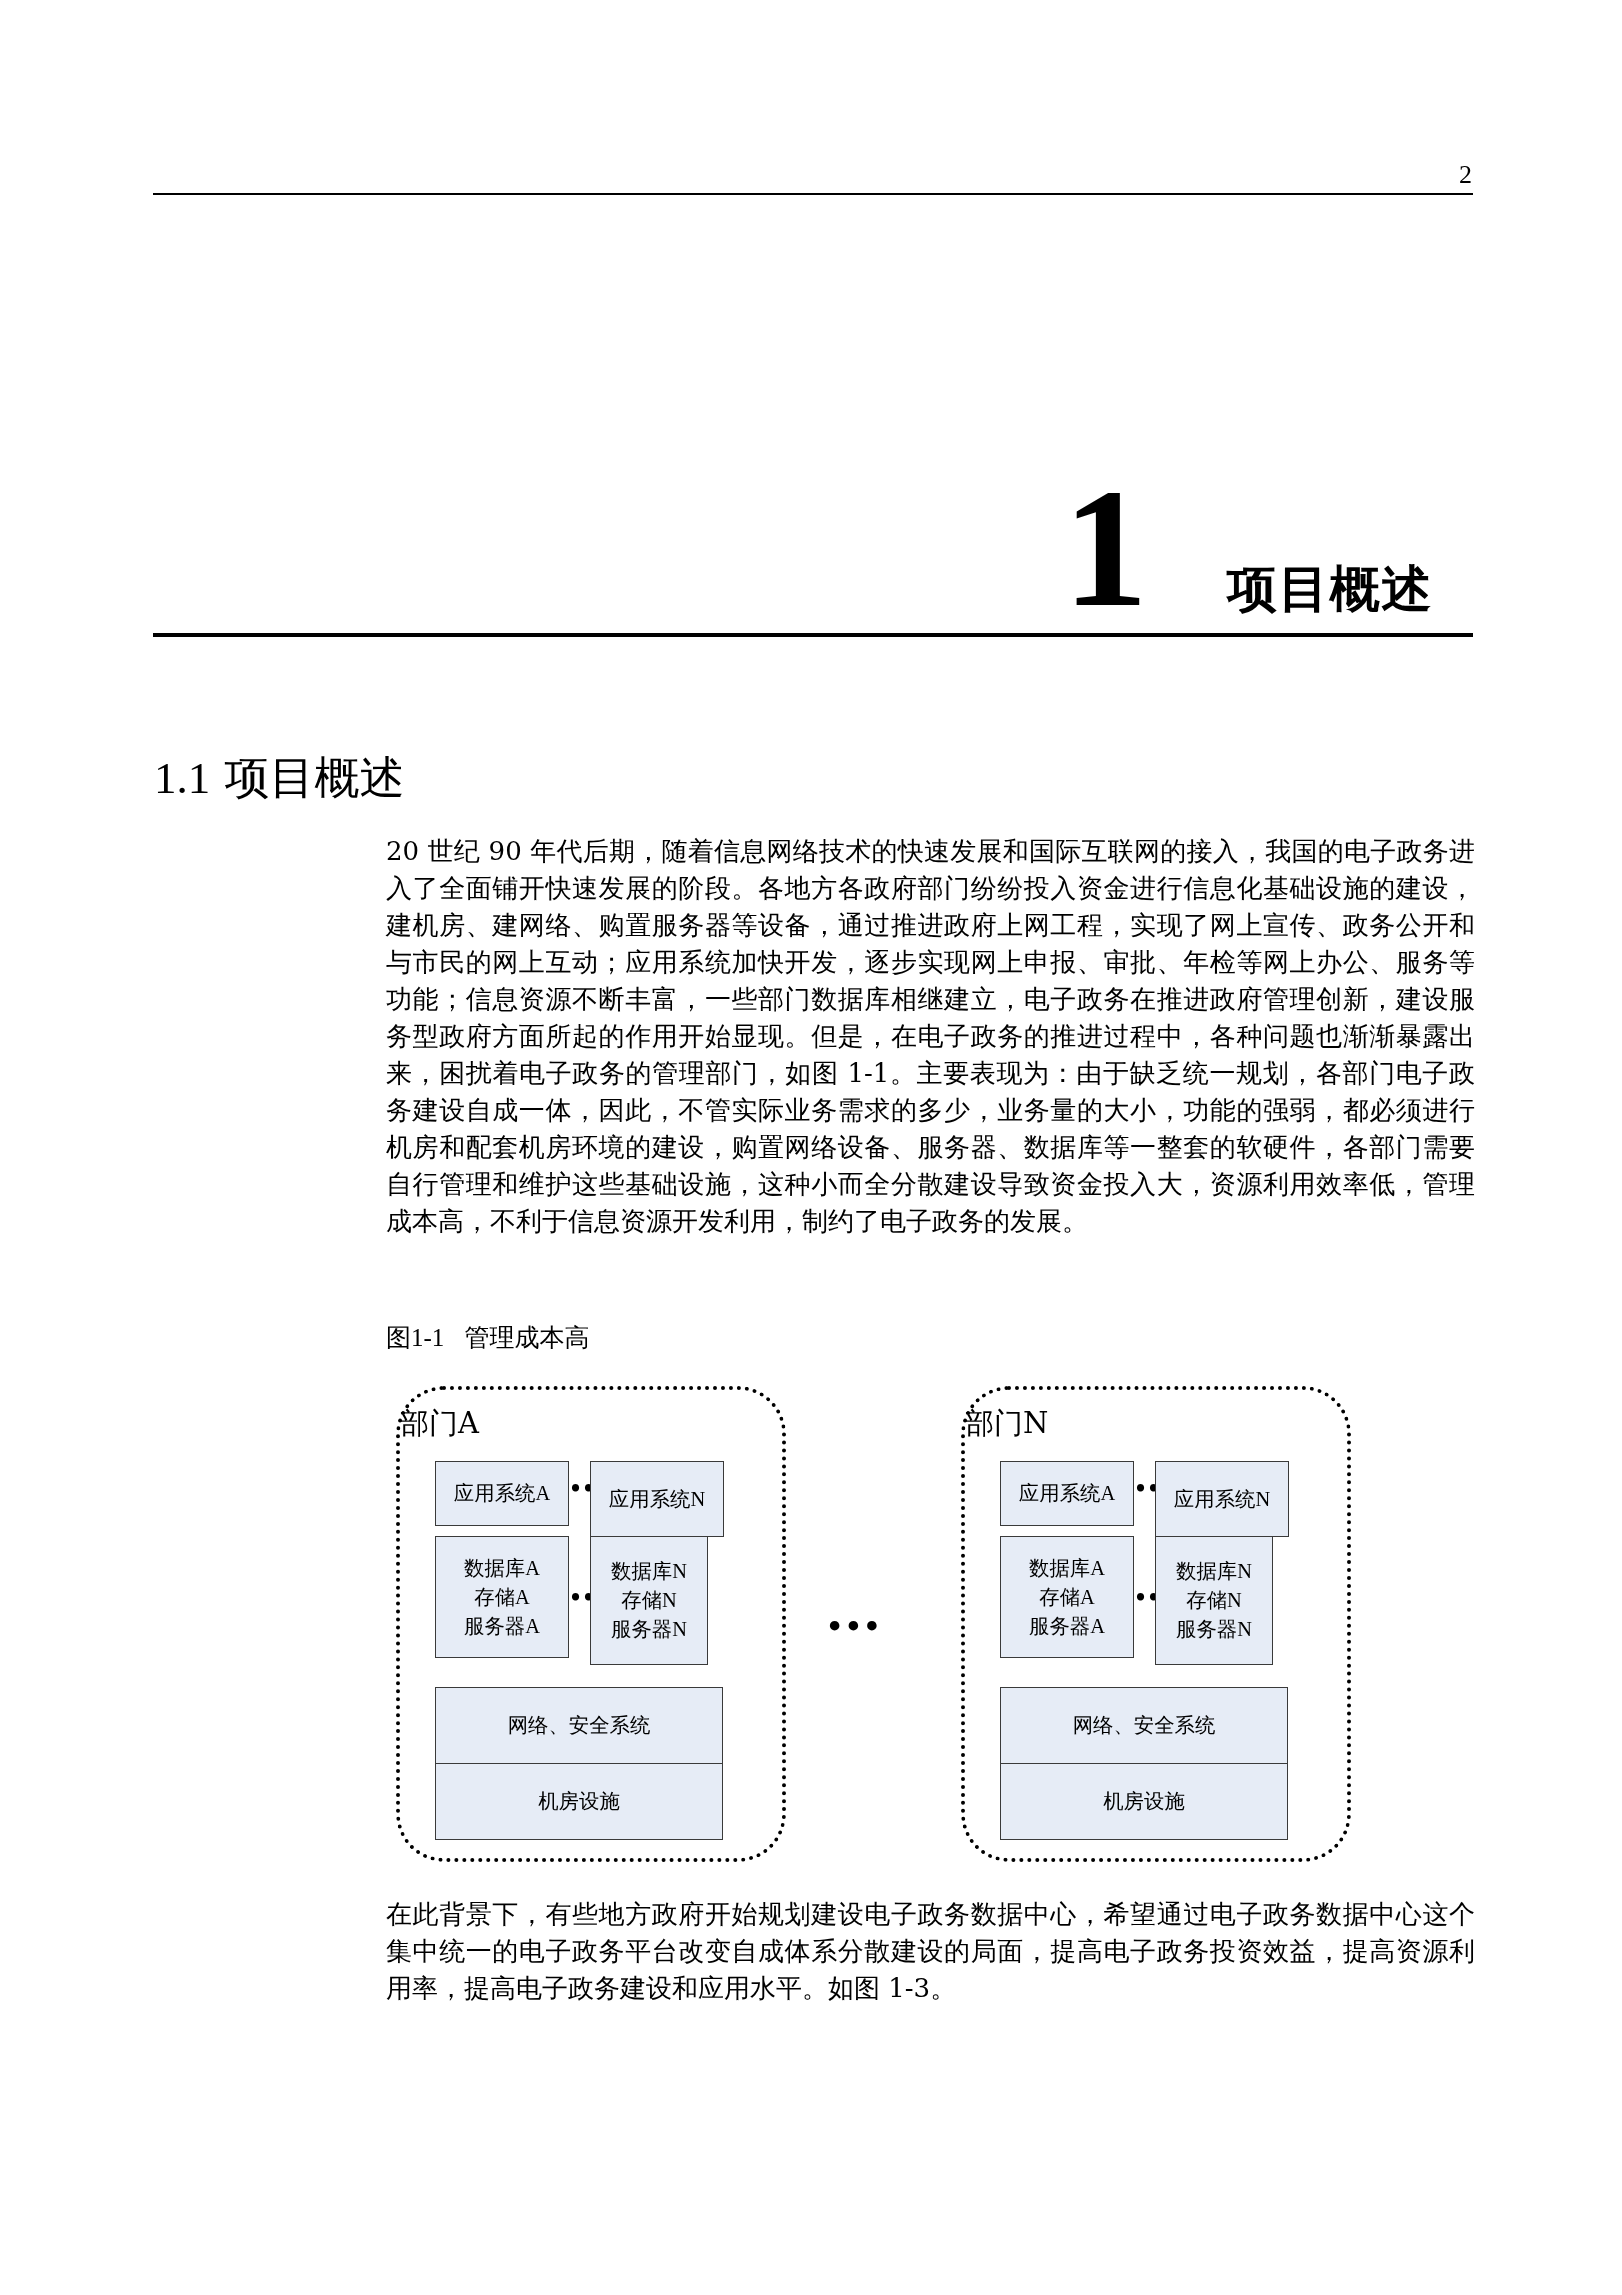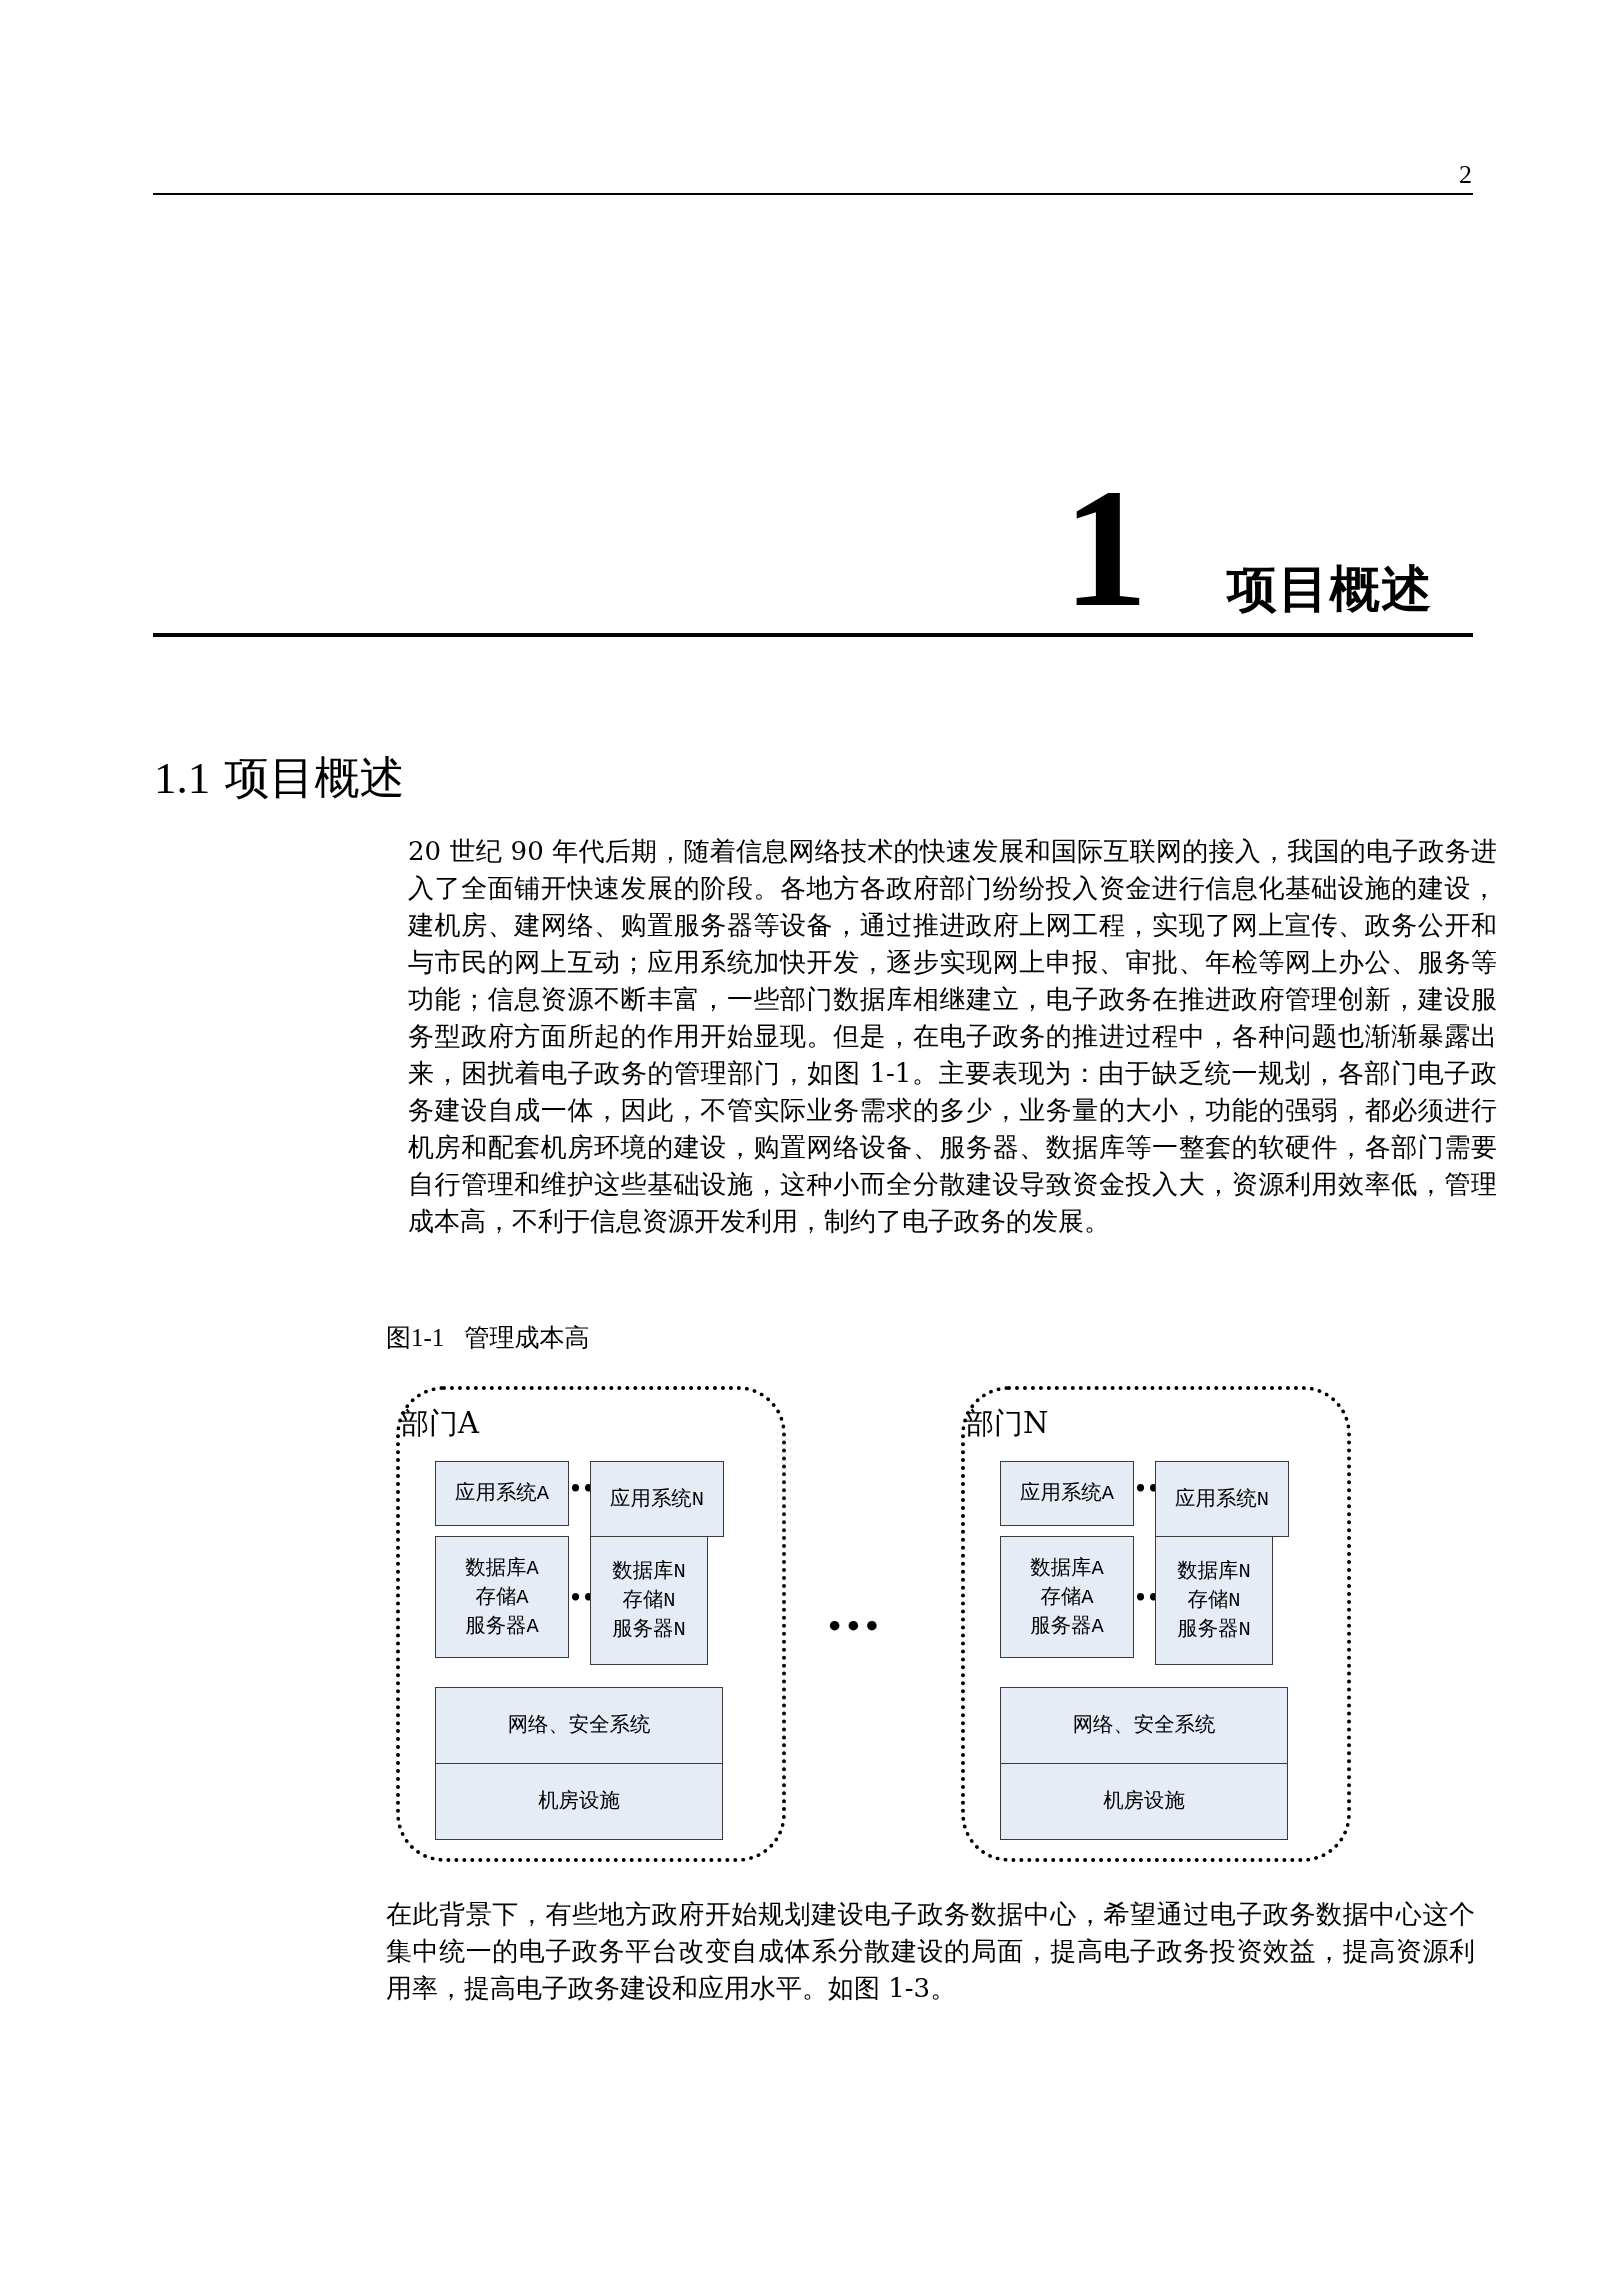--- a/index.html
+++ b/index.html
@@ -12,35 +12,35 @@
   .chapter-number { left: 1063px; top: 463px; font-family: "Liberation Serif", serif;
                     font-weight: bold; font-size: 170px; line-height: 170px; }
   .chapter-title { left: 1227px; top: 559px; font-family: "DejaVu Sans", sans-serif;
                    font-weight: bold; font-size: 50px; line-height: 61px; letter-spacing: 1.4px; }
   .chapter-rule { left: 153px; top: 633px; width: 1320px; height: 4.1px; background: #000; }
   .section-title { left: 154px; top: 750px; font-family: "DejaVu Sans", sans-serif;
                    font-size: 45px; line-height: 55px; }
   .section-title .num { font-family: "Liberation Serif", serif; }
   .paragraph { left: 386px; width: 1089px; font-family: "DejaVu Serif", serif;
                font-size: 26px; line-height: 37px; text-align: justify; }
-  .p1 { top: 833px; margin-left: 22px; }
+  .p1 { top: 833px; }
   .p2 { top: 1896px; }
   .figure-caption { left: 386px; top: 1322px; font-family: "DejaVu Sans", sans-serif;
                     font-size: 25px; line-height: 31px; }
   .figure-caption .fig-num { font-family: "Liberation Serif", serif; margin-right: 12.3px; }
   .dept { position: absolute; top: 1386px; width: 390px; height: 476px;
           border: 4.1px dotted #000; border-radius: 48px; box-sizing: border-box; }
   .dept-a { left: 396px; }
   .dept-n { left: 961px; }
   .dept-title { position: absolute; top: 13.6px; left: 0; width: 100%; text-align: left;
                 font-family: "DejaVu Serif", serif; font-size: 29px; line-height: 38px; }
   .box { position: absolute; background: #e6ecf6; border: 1.4px solid #3a3a3a;
          box-sizing: border-box; display: flex; align-items: center; justify-content: center;
          flex-direction: column; text-align: center;
-         font-family: Liberation Mono, monospace; font-size: 20.4px; line-height: 29px; }
+         font-family: Liberation Serif, serif; font-size: 20.4px; line-height: 29px; }
   .box-app-a { left: 35px; top: 71px; width: 134px; height: 65px; }
   .box-app-n { left: 190px; top: 71px; width: 134px; height: 76px; }
   .box-db-a  { left: 35px; top: 146px; width: 134px; height: 122px; }
   .box-db-n  { left: 190px; top: 146px; width: 118px; height: 129px; }
   .box-net   { left: 35px; top: 297px; width: 288px; height: 77px; }
   .box-room  { left: 35px; top: 373px; width: 288px; height: 77px; }
   .box span { display: block; }
   .ellipsis-small { position: absolute; width: 20.4px; text-align: center; font-size: 20.4px;
                     line-height: 20.4px; font-family: "DejaVu Sans", sans-serif; font-weight: bold; }
   .ell-app { left: 169px; top: 89px; width: 21px; }

